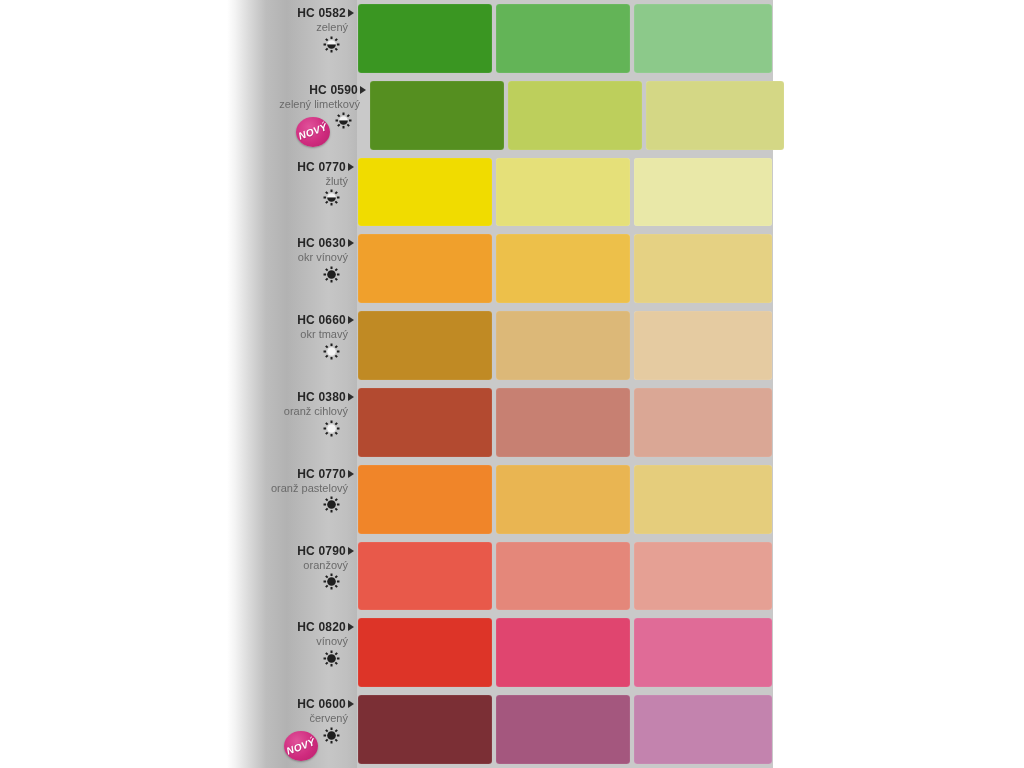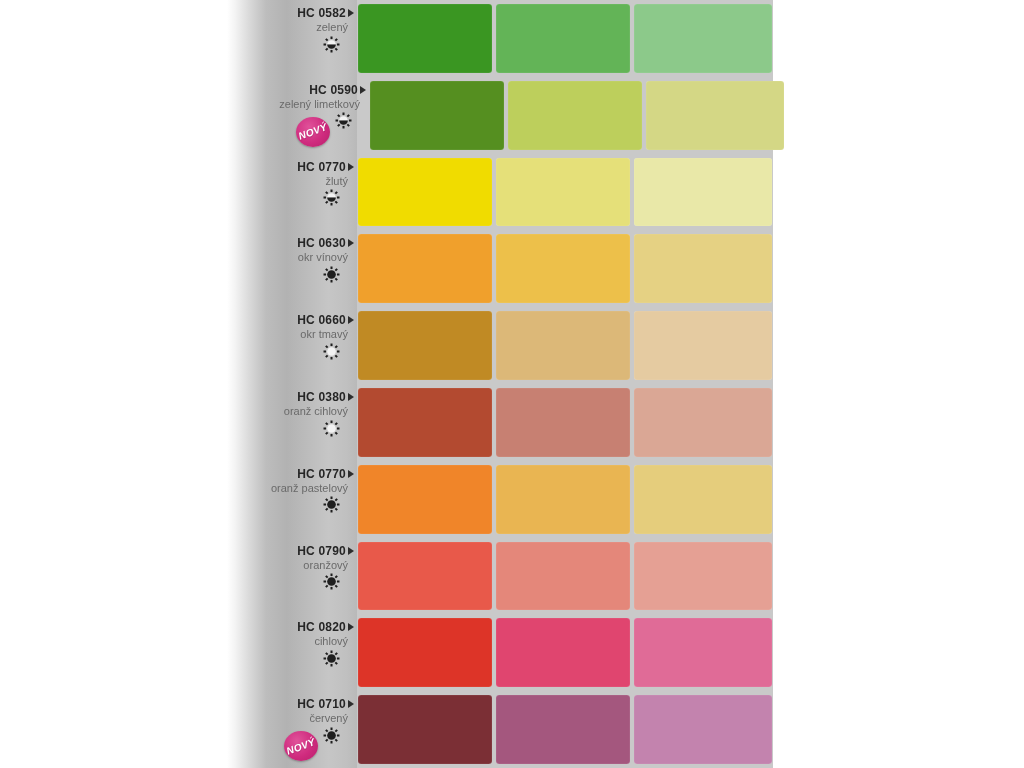--- a/index.html
+++ b/index.html
@@ -378,21 +378,21 @@
         <div class="swatch sw0" style="background: rgb(232, 89, 74); top: 4px; height: 68.8px;"></div>
         <div class="swatch sw1" style="background: rgb(228, 135, 122); top: 4px; height: 68.8px;"></div>
         <div class="swatch sw2" style="background: rgb(229, 160, 148); top: 4px; height: 68.8px;"></div>
       </div>
       <div class="row" style="top: 614.4px; height: 76.8px;">
         <div class="label-block">
           <div class="code-line">
             <span class="code">HC 0820</span>
             <span class="arrow"></span>
           </div>
-          <div class="name">cihlový</div>
+          <div class="name">vínový</div>
           <div class="icon-line">
             <svg width="17" height="17" viewBox="0 0 20 20" class="sun">
               <line x1="10.00" y1="3.60" x2="10.00" y2="0.60" stroke="#1f1f1f" stroke-width="2.4" stroke-linecap="butt"></line>
               <line x1="14.53" y1="5.47" x2="16.65" y2="3.35" stroke="#1f1f1f" stroke-width="2.4" stroke-linecap="butt"></line>
               <line x1="16.40" y1="10.00" x2="19.40" y2="10.00" stroke="#1f1f1f" stroke-width="2.4" stroke-linecap="butt"></line>
               <line x1="14.53" y1="14.53" x2="16.65" y2="16.65" stroke="#1f1f1f" stroke-width="2.4" stroke-linecap="butt"></line>
               <line x1="10.00" y1="16.40" x2="10.00" y2="19.40" stroke="#1f1f1f" stroke-width="2.4" stroke-linecap="butt"></line>
               <line x1="5.47" y1="14.53" x2="3.35" y2="16.65" stroke="#1f1f1f" stroke-width="2.4" stroke-linecap="butt"></line>
               <line x1="3.60" y1="10.00" x2="0.60" y2="10.00" stroke="#1f1f1f" stroke-width="2.4" stroke-linecap="butt"></line>
               <line x1="5.47" y1="5.47" x2="3.35" y2="3.35" stroke="#1f1f1f" stroke-width="2.4" stroke-linecap="butt"></line>
@@ -400,21 +400,21 @@
             </svg>
           </div>
         </div>
         <div class="swatch sw0" style="background: rgb(221, 52, 40); top: 4px; height: 68.8px;"></div>
         <div class="swatch sw1" style="background: rgb(224, 69, 111); top: 4px; height: 68.8px;"></div>
         <div class="swatch sw2" style="background: rgb(224, 107, 151); top: 4px; height: 68.8px;"></div>
       </div>
       <div class="row" style="top: 691.2px; height: 76.8px;">
         <div class="label-block">
           <div class="code-line">
-            <span class="code">HC 0710</span>
+            <span class="code">HC 0600</span>
             <span class="arrow"></span>
           </div>
           <div class="name">červený</div>
           <div class="icon-line">
             <svg width="17" height="17" viewBox="0 0 20 20" class="sun">
               <line x1="10.00" y1="3.60" x2="10.00" y2="0.60" stroke="#1f1f1f" stroke-width="2.4" stroke-linecap="butt"></line>
               <line x1="14.53" y1="5.47" x2="16.65" y2="3.35" stroke="#1f1f1f" stroke-width="2.4" stroke-linecap="butt"></line>
               <line x1="16.40" y1="10.00" x2="19.40" y2="10.00" stroke="#1f1f1f" stroke-width="2.4" stroke-linecap="butt"></line>
               <line x1="14.53" y1="14.53" x2="16.65" y2="16.65" stroke="#1f1f1f" stroke-width="2.4" stroke-linecap="butt"></line>
               <line x1="10.00" y1="16.40" x2="10.00" y2="19.40" stroke="#1f1f1f" stroke-width="2.4" stroke-linecap="butt"></line>

